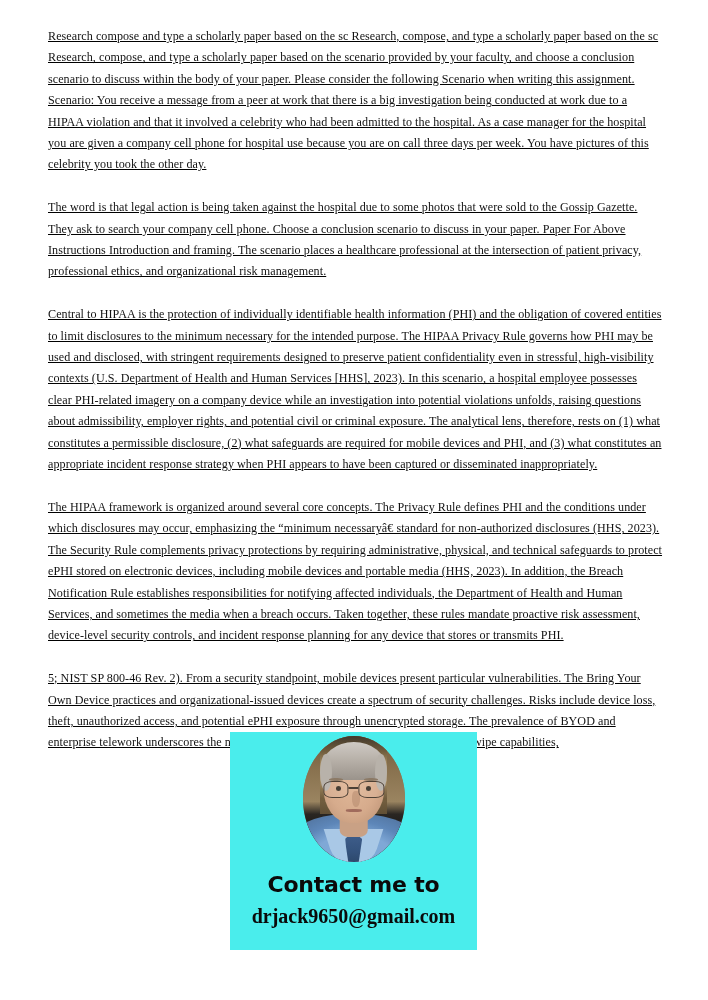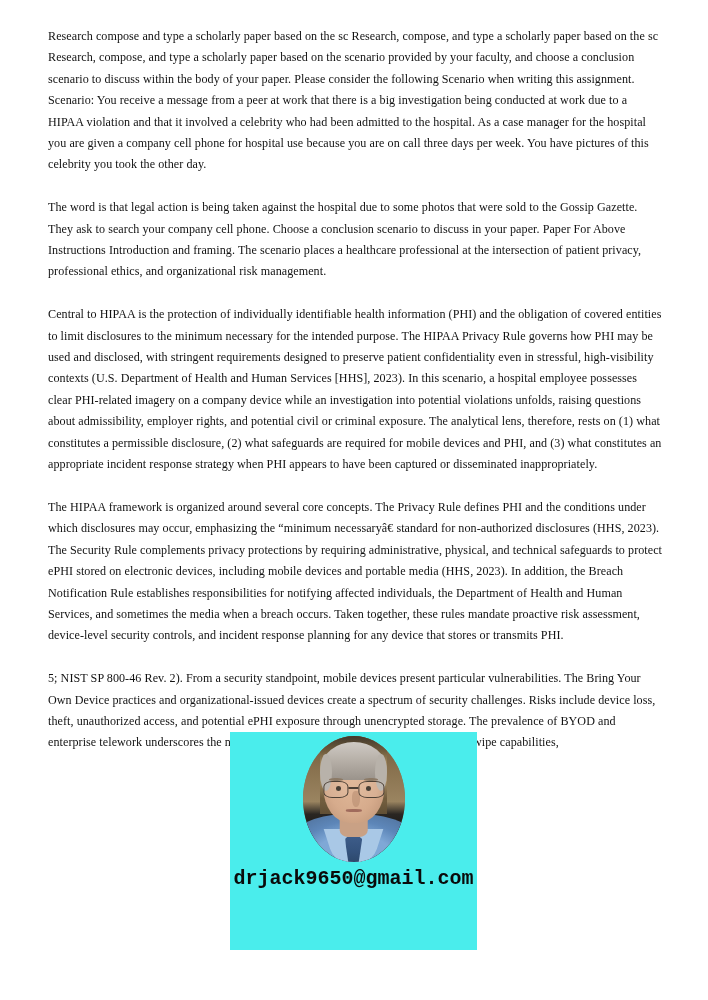--- a/index.html
+++ b/index.html
@@ -15,20 +15,21 @@
     font-family: "Liberation Serif", "DejaVu Serif", serif;
   }
 
   #doc {
     position: absolute;
     left: 0; top: 0;
     width: 708px;
     height: 712px;
     box-sizing: border-box;
     padding: 26px 45px 13px 48px;
+    text-decoration: underline;
   }
 
   .para {
     font-family: "Liberation Serif", "DejaVu Serif", serif;
     font-size: 12.1px;
     line-height: 21.4px;
     color: #121212;
     text-align: left;
     margin: 0 0 21.4px 0;
     width: 615px;
@@ -167,21 +168,21 @@
     font-weight: 700;
     font-size: 22px;
     line-height: 29px;
     color: #0a0a0a;
     text-align: center;
     letter-spacing: -0.2px;
     white-space: nowrap;
   }
   .ov-line.first { margin-top: 8px; }
   .ov-email {
-    font-family: Liberation Mono, monospace;
+    font-family: Liberation Serif, serif;
     font-weight: 700;
     font-size: 20px;
     line-height: 26px;
     color: #0a0a0a;
     text-align: center;
     margin-top: 4px;
     white-space: nowrap;
   }
 </style>
 </head>
@@ -213,14 +214,15 @@
     <div class="eye-l"></div>
     <div class="eye-r"></div>
     <div class="glasses">
       <div class="lens l"></div>
       <div class="lens r"></div>
       <div class="bridge"></div>
     </div>
     <div class="nose"></div>
     <div class="mouth"></div>
   </div>
+  <div class="ov-line first">Contact me to</div>
   <div class="ov-email">drjack9650@gmail.com</div>
 </div>
 
 </body></html>

